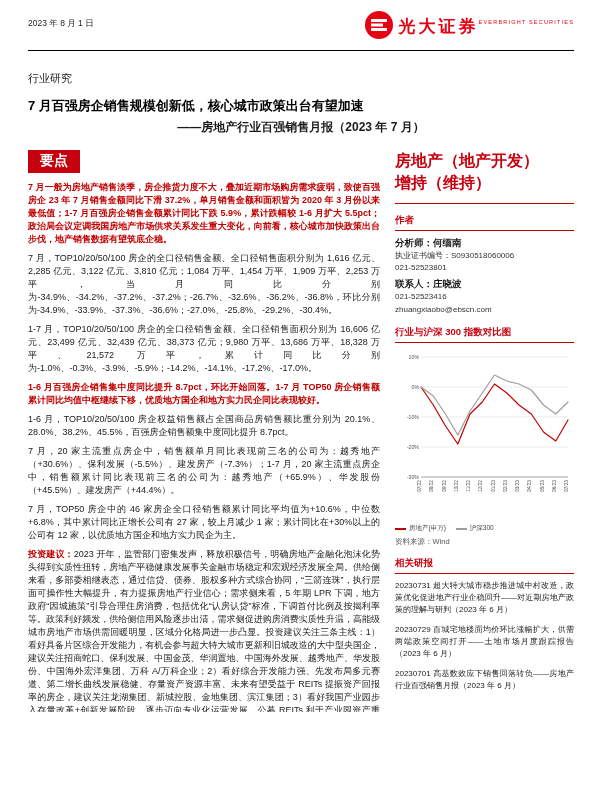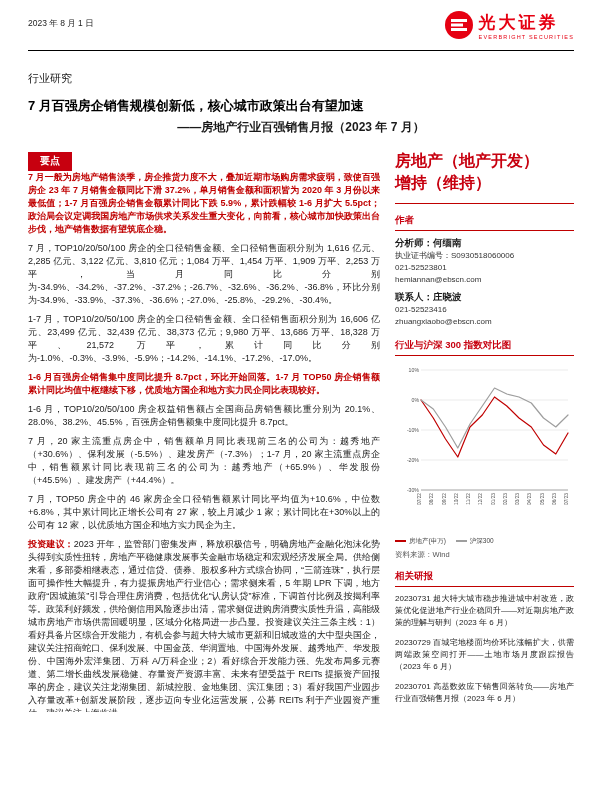--- a/index.html
+++ b/index.html
@@ -3,35 +3,35 @@
 <meta charset="utf-8">
 <style>
   html,body{margin:0;padding:0;background:#fff;}
   body{width:600px;height:800px;overflow:hidden;font-family:"Liberation Sans","DejaVu Sans",sans-serif;color:#1a1a1a;}
   .page{padding:10px 26px 0 28px;box-sizing:border-box;width:600px;height:712px;overflow:hidden;}
 
   
   .topbar{display:flex;justify-content:space-between;align-items:flex-start;}
   .date{font-size:8.5px;color:#222;padding-top:8px;}
   .brand{display:flex;align-items:center;gap:5px;}
-  .brand-text{display:flex;flex-direction:column;align-items:flex-start;}
+  .brand-text{display:flex;flex-direction:row;align-items:flex-start;}
   .brand-cn{font-size:17px;font-weight:700;color:#e60012;letter-spacing:3px;line-height:1.1;}
   .brand-en{font-size:5.5px;color:#e60012;letter-spacing:1.2px;margin-top:1px;}
   .rule{border:none;border-top:1.5px solid #000;margin:6px 0 0;}
   .category{font-size:11px;font-weight:400;margin-top:20px;}
   .title{font-size:13px;font-weight:700;margin:12px 0 4px;color:#000;line-height:1.3;}
   .subtitle{text-align:center;font-size:12px;font-weight:700;margin:4px 0 14px;}
 
   
   .columns{display:flex;gap:15px;}
   .left{width:352px;flex:none;}
   .right{flex:1;min-width:0;}
 
   
-  .keypoint-tab{display:inline-block;background:#c7000f;color:#fff;font-size:10px;font-weight:700;padding:2px 12px 3px;}
+  .keypoint-tab{display:inline-block;background:#c7000f;color:#fff;font-size:14px;font-weight:700;padding:2px 12px 3px;margin-bottom:8px;}
   .para{font-size:9px;line-height:13px;margin:0 0 6px;text-align:justify;color:#1a1a1a;}
   .para.red{color:#c00000;font-weight:700;}
   .inline-label{color:#c00000;font-weight:700;}
 
   
   .industry,.rating{color:#c7000f;font-weight:700;font-size:16px;line-height:1.4;}
   .side-divider{border:none;border-top:1.5px solid #c00000;margin:8px 0;}
   .side-heading{color:#c7000f;font-weight:700;font-size:9.5px;border-bottom:1px solid #c00000;padding-bottom:3px;margin:10px 0 6px;}
   .author-name{font-size:9.5px;font-weight:700;margin-top:4px;}
   .author-line{font-size:8px;color:#333;line-height:1.55;}
@@ -86,21 +86,20 @@
 
     <aside class="right">
       <div class="industry">房地产（地产开发）</div>
       <div class="rating">增持（维持）</div>
       <hr class="side-divider">
 
       <div class="side-heading">作者</div>
       <div class="author-name">分析师：何缅南</div>
       <div class="author-line">执业证书编号：S0930518060006</div>
       <div class="author-line">021-52523801</div>
-      <div class="author-line">hemiannan@ebscn.com</div>
       <div class="author-name">联系人：庄晓波</div>
       <div class="author-line">021-52523416</div>
       <div class="author-line">zhuangxiaobo@ebscn.com</div>
 
       <div class="side-heading">行业与沪深 300 指数对比图</div>
       <div class="chart-wrap">
         <svg id="cmp-chart" width="178" height="170" viewBox="0 0 178 170">
             <line x1="26" y1="8.0" x2="173" y2="8.0" stroke="#dddddd" stroke-width="0.6"></line>
             <text x="24" y="9.8" font-size="5.2" text-anchor="end" fill="#555555">10%</text>
             <line x1="26" y1="38.0" x2="173" y2="38.0" stroke="#dddddd" stroke-width="0.6"></line>

